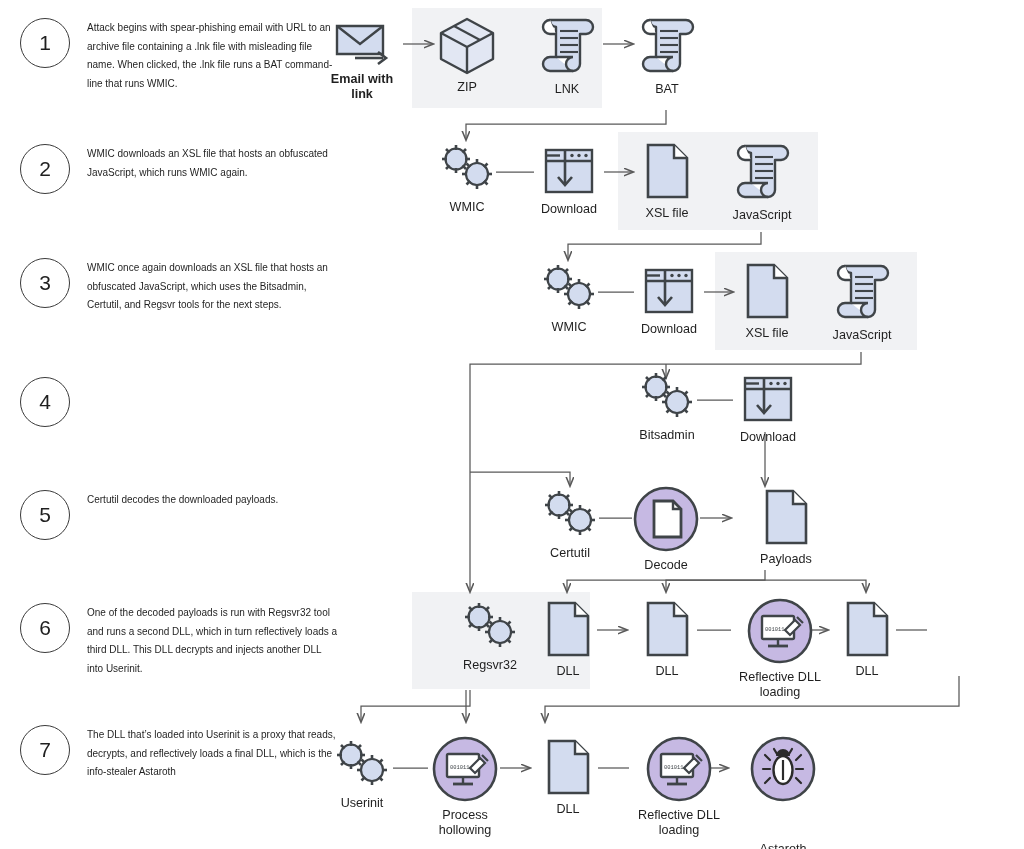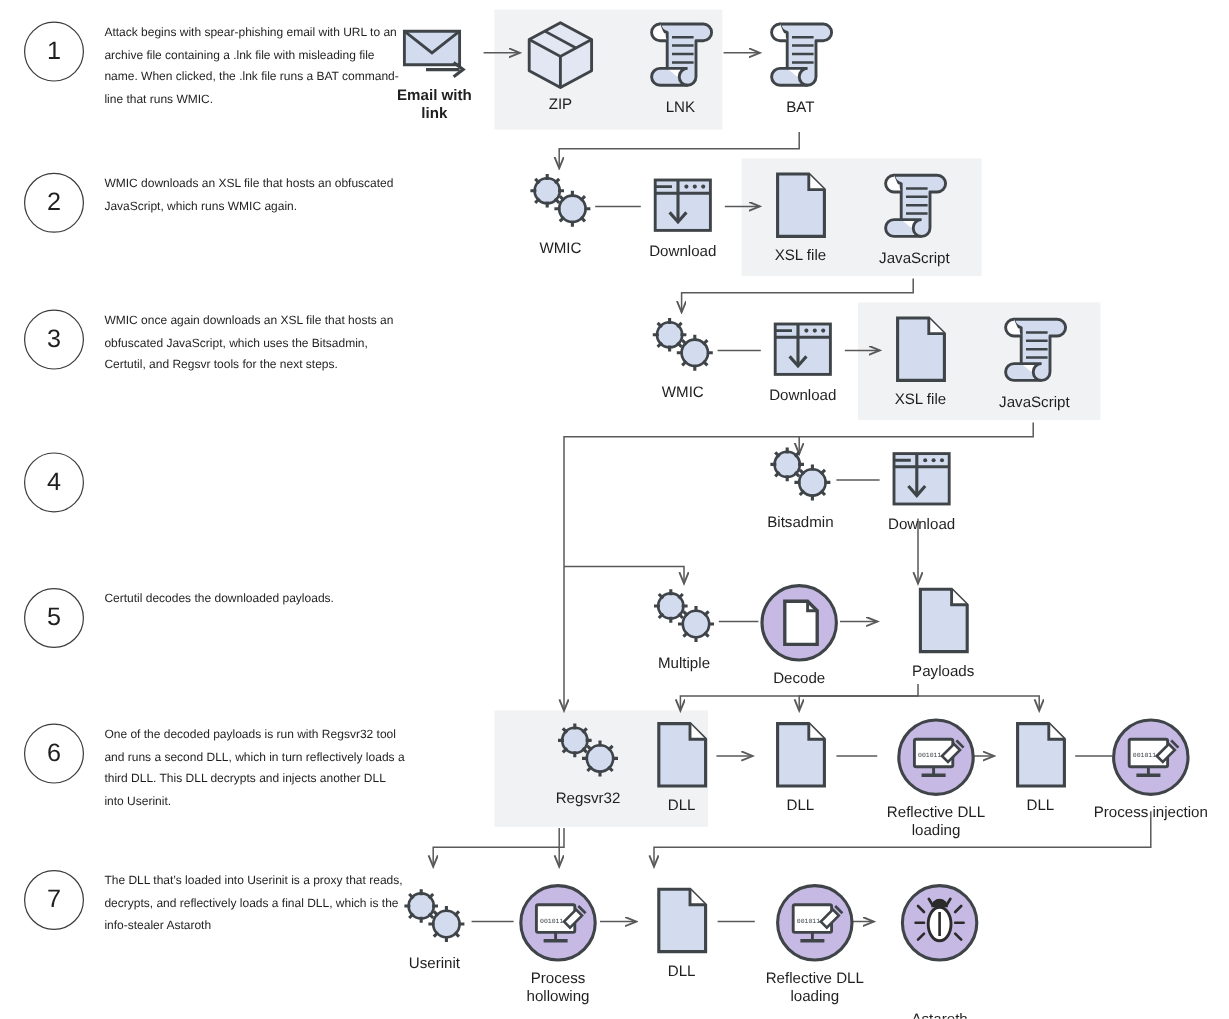--- a/index.html
+++ b/index.html
@@ -416,21 +416,21 @@
               <path d="M28,32 h5"></path>
               <path d="M53,32 h5"></path>
               <path d="M32.5,21.5 l3.6,3.6"></path>
               <path d="M49.9,38.9 l3.6,3.6"></path>
               <path d="M53.5,21.5 l-3.6,3.6"></path>
               <path d="M36.1,38.9 l-3.6,3.6"></path>
             </g>
         </g>
       </svg>
     </div>
-    <div class="cap">Multiple</div>
+    <div class="cap">Certutil</div>
   </div>
 
   <div class="node" style="left:631px;top:484px;width:70px;">
     <div class="glyph">
       <svg width="70" height="70" viewBox="0 0 70 70">
         <circle cx="35" cy="35" r="31" fill="#c6b9e3" stroke="#3f4448" stroke-width="2.6"></circle>
         <path d="M23,17 H42 L50,25 V53 H23 Z" fill="#ffffff" stroke="#3f4448" stroke-width="2.8"></path>
         <path d="M42,17 V25 H50" fill="none" stroke="#3f4448" stroke-width="2.4"></path>
       </svg>
     </div>
@@ -520,36 +520,20 @@
   <div class="node" style="left:832px;top:598px;width:70px;">
     <div class="glyph">
       <svg width="54" height="62" viewBox="0 0 54 62">
         <path d="M8,5 H34 L47,18 V57 H8 Z" fill="#d3dcef" stroke="#3f4448" stroke-width="2.6"></path>
         <path d="M34,5 V18 H47" fill="#ffffff" stroke="#3f4448" stroke-width="2.4"></path>
       </svg>
     </div>
     <div class="cap">DLL</div>
   </div>
 
-  <div class="node" style="left:905px;top:596px;width:108px;">
-    <div class="glyph">
-      <svg width="70" height="70" viewBox="0 0 70 70">
-        <circle cx="35" cy="35" r="31" fill="#c6b9e3" stroke="#3f4448" stroke-width="2.6"></circle>
-        <rect x="17" y="20" width="32" height="23" rx="1.5" fill="#ffffff" stroke="#3f4448" stroke-width="2.4"></rect>
-        <path d="M33,43 v6" stroke="#3f4448" stroke-width="2.4"></path>
-        <path d="M23,50 H43" stroke="#3f4448" stroke-width="2.8"></path>
-        <text x="20" y="35" font-family="'Liberation Mono',monospace" font-size="5.4" fill="#3f4448">001011</text>
-        <g stroke="#3f4448" stroke-width="2.2" fill="#ffffff">
-          <path d="M40,34 L50,24 L55,29 L45,39 Z"></path>
-          <path d="M52,21 L58,27"></path>
-        </g>
-      </svg>
-    </div>
-    <div class="cap">Process injection</div>
-  </div>
 
   <div class="node" style="left:327px;top:738px;width:70px;">
     <div class="glyph">
       <svg width="66" height="54" viewBox="0 0 66 54">
         <g fill="#d3dcef" stroke="#3f4448" stroke-width="2.2">
           <circle cx="22" cy="17" r="10.5"></circle>
           <g stroke-width="2.6">
               <path d="M22,3 v5"></path>
               <path d="M22,26 v5"></path>
               <path d="M8,17 h5"></path>

